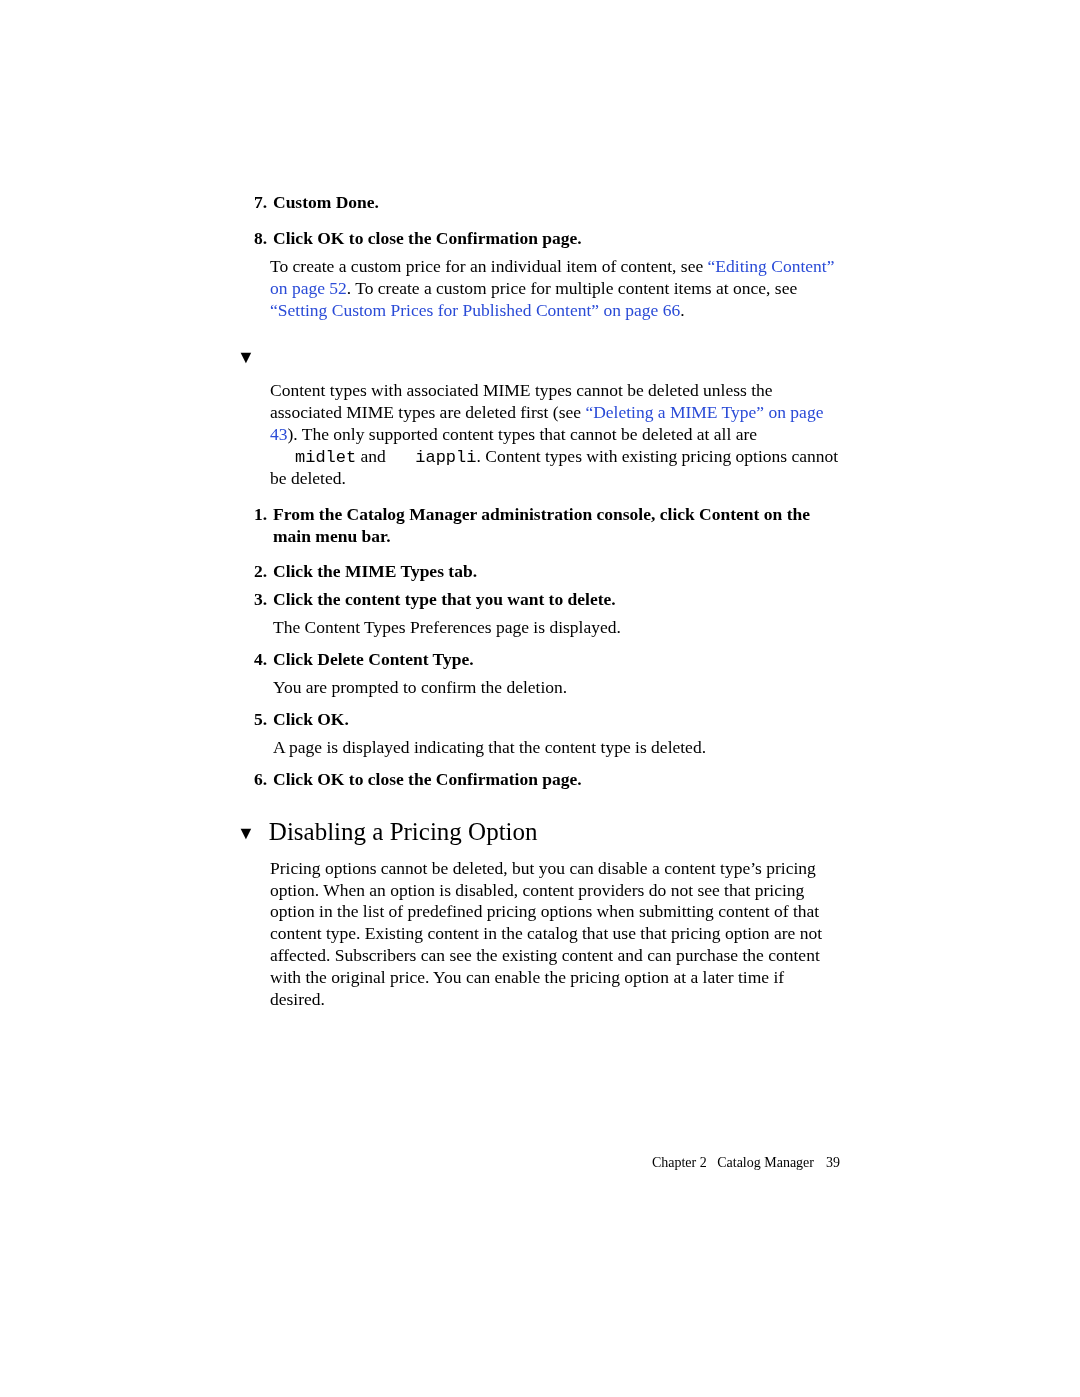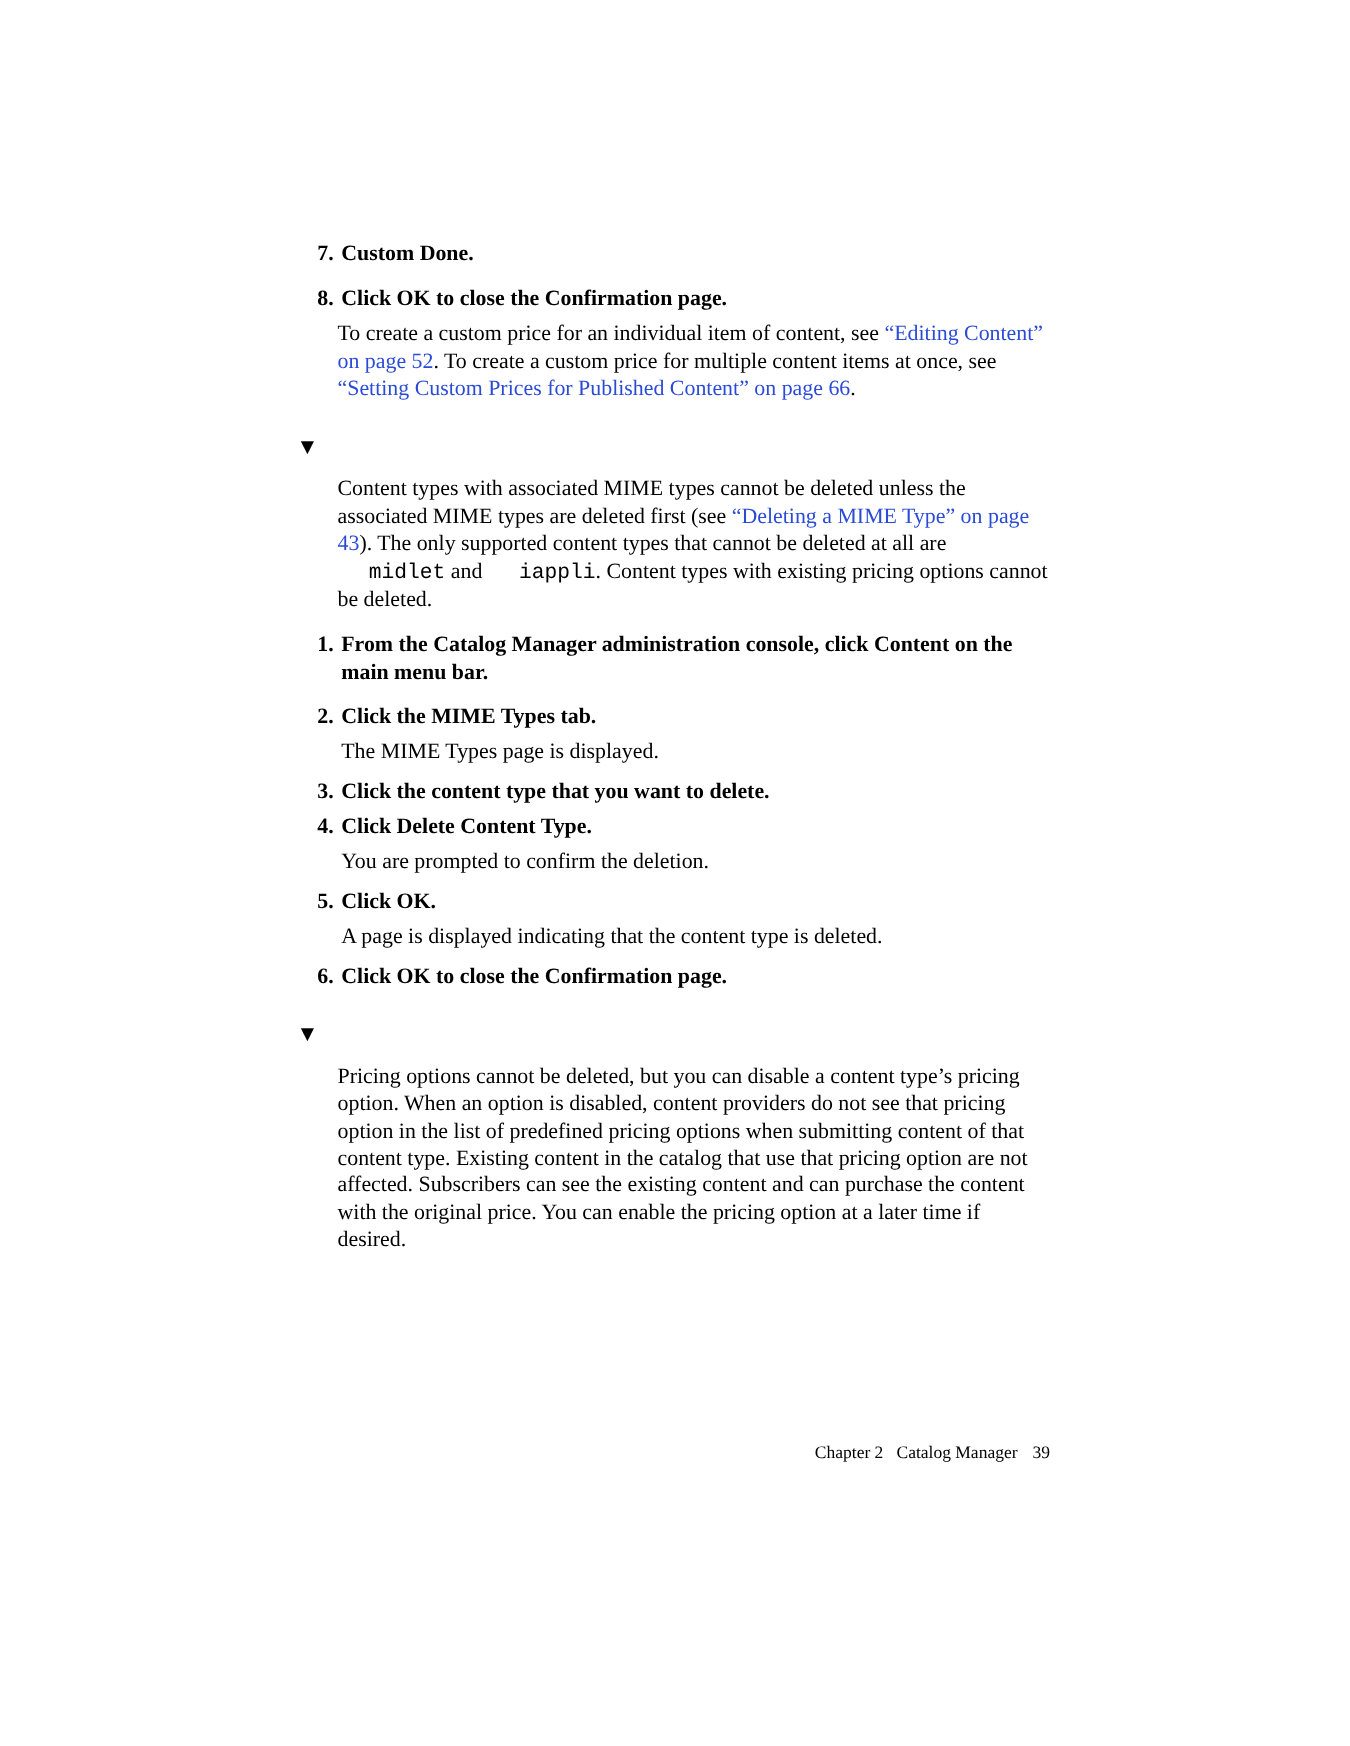--- a/index.html
+++ b/index.html
@@ -117,46 +117,47 @@
     <div class="num-item">
       <div class="num bold">1.</div>
       <div class="num-text bold">From the Catalog Manager administration console, click Content on the main menu bar.</div>
     </div>
     <div class="gap-sm"></div>
 
     <div class="num-item">
       <div class="num bold">2.</div>
       <div class="num-text bold">Click the MIME Types tab.</div>
     </div>
-    <div class="sub-body">The MIME Types page is displayed.</div>
 
     <div class="num-item">
       <div class="num bold">3.</div>
       <div class="num-text bold">Click the content type that you want to delete.</div>
     </div>
+    <div class="sub-body">The Content Types Preferences page is displayed.</div>
 
     <div class="num-item">
       <div class="num bold">4.</div>
       <div class="num-text bold">Click Delete Content Type.</div>
     </div>
     <div class="sub-body">You are prompted to confirm the deletion.</div>
 
     <div class="num-item">
       <div class="num bold">5.</div>
       <div class="num-text bold">Click OK.</div>
     </div>
     <div class="sub-body">A page is displayed indicating that the content type is deleted.</div>
 
     <div class="num-item">
       <div class="num bold">6.</div>
       <div class="num-text bold">Click OK to close the Confirmation page.</div>
     </div>
 
     <div class="section-head">
       <span class="tri">▼</span>
+      <span class="h2">Disabling a Pricing Option</span>
     </div>
 
     <div class="body">Pricing options cannot be deleted, but you can disable a content type’s pricing option. When an option is disabled, content providers do not see that pricing option in the list of predefined pricing options when submitting content of that content type. Existing content in the catalog that use that pricing option are not affected. Subscribers can see the existing content and can purchase the content with the original price. You can enable the pricing option at a later time if desired.</div>
 
   </div>
 
   <div class="footer">
     <span>Chapter 2</span>&nbsp;&nbsp;&nbsp;<span>Catalog Manager</span><span class="pnum">39</span>
   </div>
 </div>

